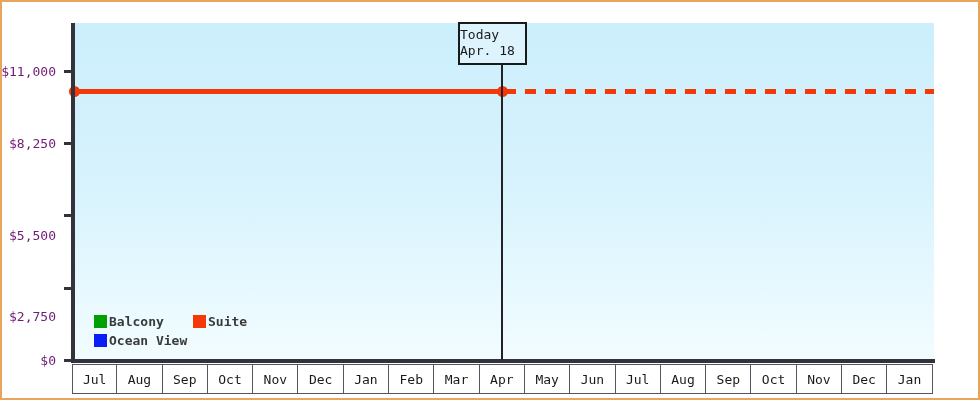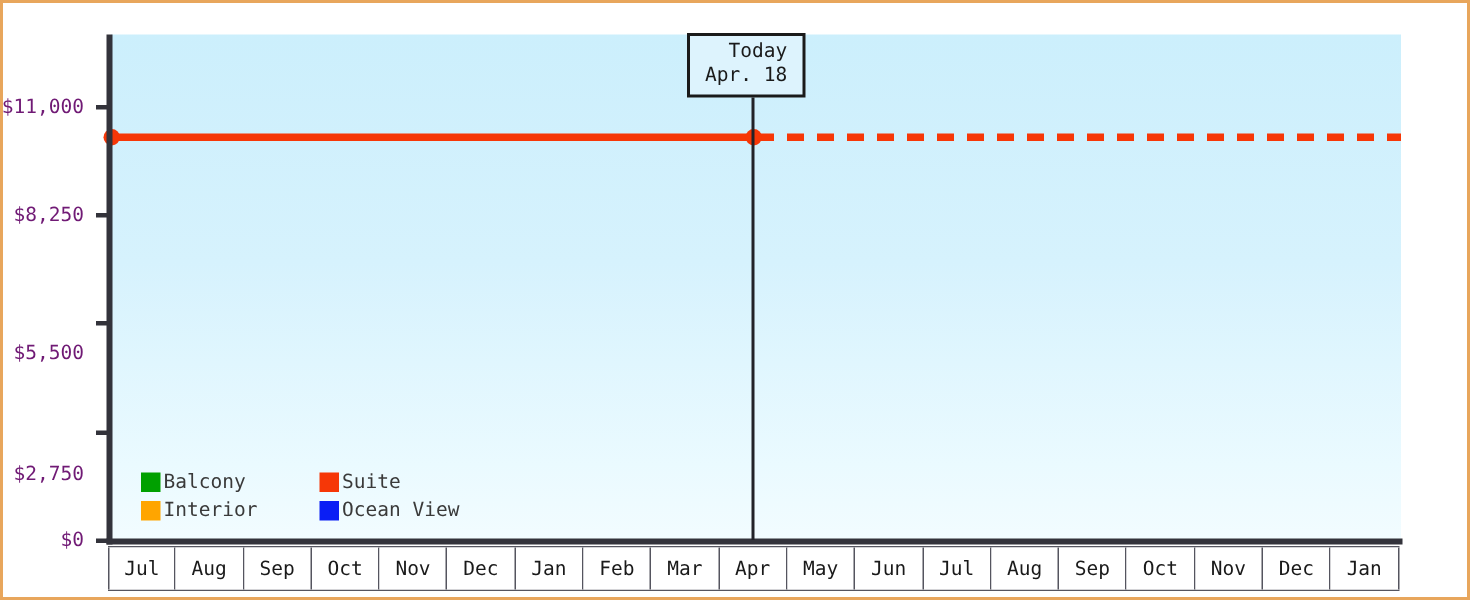--- a/index.html
+++ b/index.html
@@ -91,37 +91,38 @@
     top: 21px;
     width: 2px;
     height: 337px;
     background: #222228;
   }
   #today-box {
     position: absolute;
     box-sizing: border-box;
     border: 2px solid #1a1a1a;
     background: #ddf3fd;
-    padding: 3px 10px 4px 10px;
-    text-align: right;
+    padding: 3px 10px 4px 0;
+    text-align: left;
     font-size: 13px;
     line-height: 16px;
     color: #1a1a1a;
     white-space: nowrap;
   }
 
   
   #legend {
     position: absolute;
     left: 92px;
     top: 310px;
     display: grid;
     grid-template-columns: 95px auto;
     grid-auto-rows: 19px;
-    column-gap: 24px;
+    column-gap: 4px;
+    font-weight: bold;
   }
   .legend-entry {
     display: flex;
     align-items: center;
     white-space: nowrap;
   }
   .legend-swatch {
     width: 13px;
     height: 13px;
     margin-right: 2px;
@@ -200,24 +201,20 @@
   </div>
 
   <div id="legend">
     <div class="legend-entry">
       <span class="legend-swatch" style="background:#00a000;"></span>
       <span class="legend-label">Balcony</span>
     </div>
     <div class="legend-entry">
       <span class="legend-swatch" style="background:#f63707;"></span>
       <span class="legend-label">Suite</span>
-    </div>
-    <div class="legend-entry">
-      <span class="legend-swatch" style="background:#ffa500;"></span>
-      <span class="legend-label">Interior</span>
     </div>
     <div class="legend-entry">
       <span class="legend-swatch" style="background:#0a1ef5;"></span>
       <span class="legend-label">Ocean View</span>
     </div>
   </div>
 
   <div id="x-axis-months">
       <div class="month-cell">Jul</div>
       <div class="month-cell">Aug</div>

